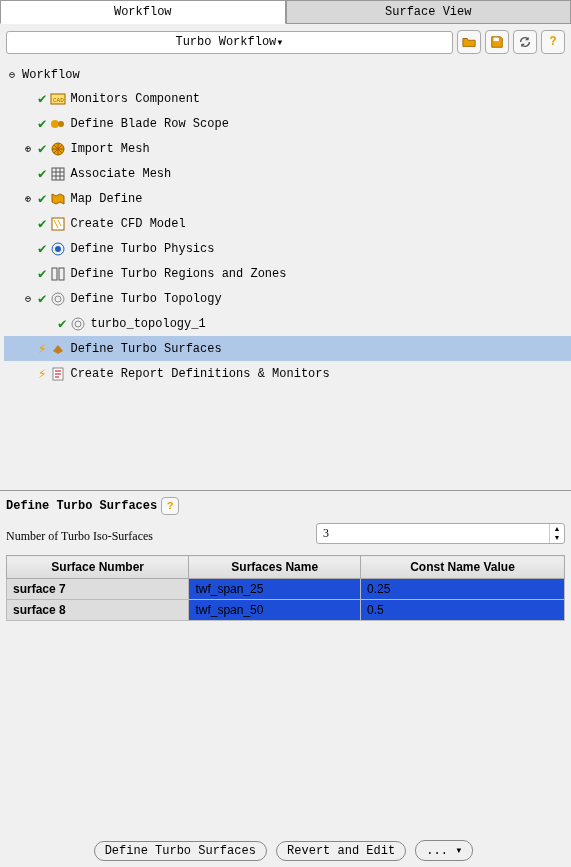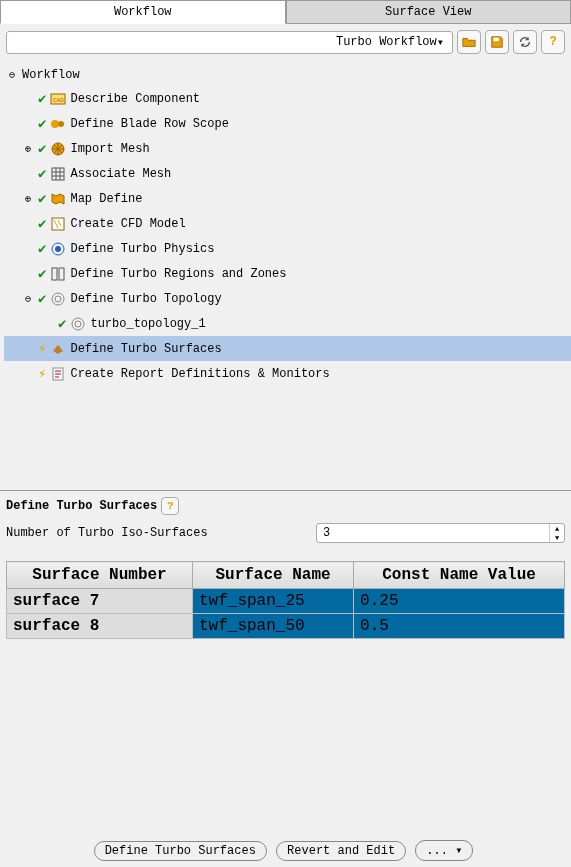--- a/index.html
+++ b/index.html
@@ -31,21 +31,21 @@
   display: flex;
   align-items: center;
   padding: 6px;
   gap: 4px;
   background: #f0f0f0;
 }
 .dropdown {
   flex: 1;
   display: flex;
   align-items: center;
-  justify-content: flex-end;
+  justify-content: center;
   border: 1px solid #aaa;
   background: #fff;
   padding: 3px 8px;
   border-radius: 3px;
   cursor: pointer;
 }
 .tbtn {
   width: 24px; height: 24px;
   border: 1px solid #aaa;
   border-radius: 4px;
@@ -96,22 +96,23 @@
 }
 .section-header {
   display: flex;
   align-items: center;
   gap: 4px;
   font-weight: bold;
   margin-bottom: 8px;
 }
 .field-row {
   display: flex;
-  align-items: center;
-  margin-bottom: 18px;
+  align-items: flex-end;
+  margin-bottom: 11px;
+  font-family: Liberation Serif, serif;
 }
 .field-label {
   width: 310px;
 }
 .spinner {
   flex: 1;
   display: flex;
   border: 1px solid #aaa;
   background: #fff;
   border-radius: 3px;
@@ -127,33 +128,33 @@
 }
 .spinner-btn {
   font-size: 7px;
   width: 14px; height: 9px;
   display: flex; align-items: center; justify-content: center;
   cursor: pointer;
 }
 .grid {
   width: 100%;
   border-collapse: collapse;
-  font-family: Liberation Mono, monospace;
-  font-size: 16px;
+  font-family: Liberation Sans, sans-serif;
+  font-size: 12px;
 }
 .grid th {
   background: linear-gradient(#f0f0f0, #dcdcdc);
   border: 1px solid #aaa;
   padding: 4px;
   font-weight: bold;
 }
 .grid td {
   border: 1px solid #bbb;
   padding: 3px 6px;
-  background: #0369a1;
+  background: #1d4ed8;
 }
 .grid td.rowhdr {
   background: #ddd;
   font-weight: bold;
 }
 .footer {
   position: absolute;
   bottom: 6px;
   left: 0; right: 4px;
   text-align: center;
@@ -210,21 +211,21 @@
   </div>
 
   <div class="tree-row indent-1">
     <span class="check-icon">✔</span>
     <span class="node-icon">
         <svg width="16" height="16">
           <rect x="1" y="3" width="14" height="10" fill="#ffe070" stroke="#a06000"></rect>
           <text x="3" y="11" font-size="6" fill="#a06000">CAD</text>
         </svg>
       </span>
-    <span>Describe Component</span>
+    <span>Monitors Component</span>
   </div>
 
   <div class="tree-row indent-1">
     <span class="check-icon">✔</span>
     <span class="node-icon">
         <svg width="16" height="16">
           <circle cx="5" cy="8" r="4" fill="#e8a000"></circle>
           <circle cx="11" cy="8" r="3" fill="#c08000"></circle>
         </svg>
       </span>
@@ -359,21 +360,21 @@
         <div class="spinner-btn">▲</div>
         <div class="spinner-btn">▼</div>
       </div>
     </div>
   </div>
 
   <table class="grid">
     <thead>
       <tr>
         <th>Surface Number</th>
-        <th>Surface Name</th>
+        <th>Surfaces Name</th>
         <th>Const Name Value</th>
       </tr>
     </thead>
     <tbody>
       <tr>
         <td class="rowhdr">surface 7</td>
         <td>twf_span_25</td>
         <td>0.25</td>
       </tr>
       <tr>

